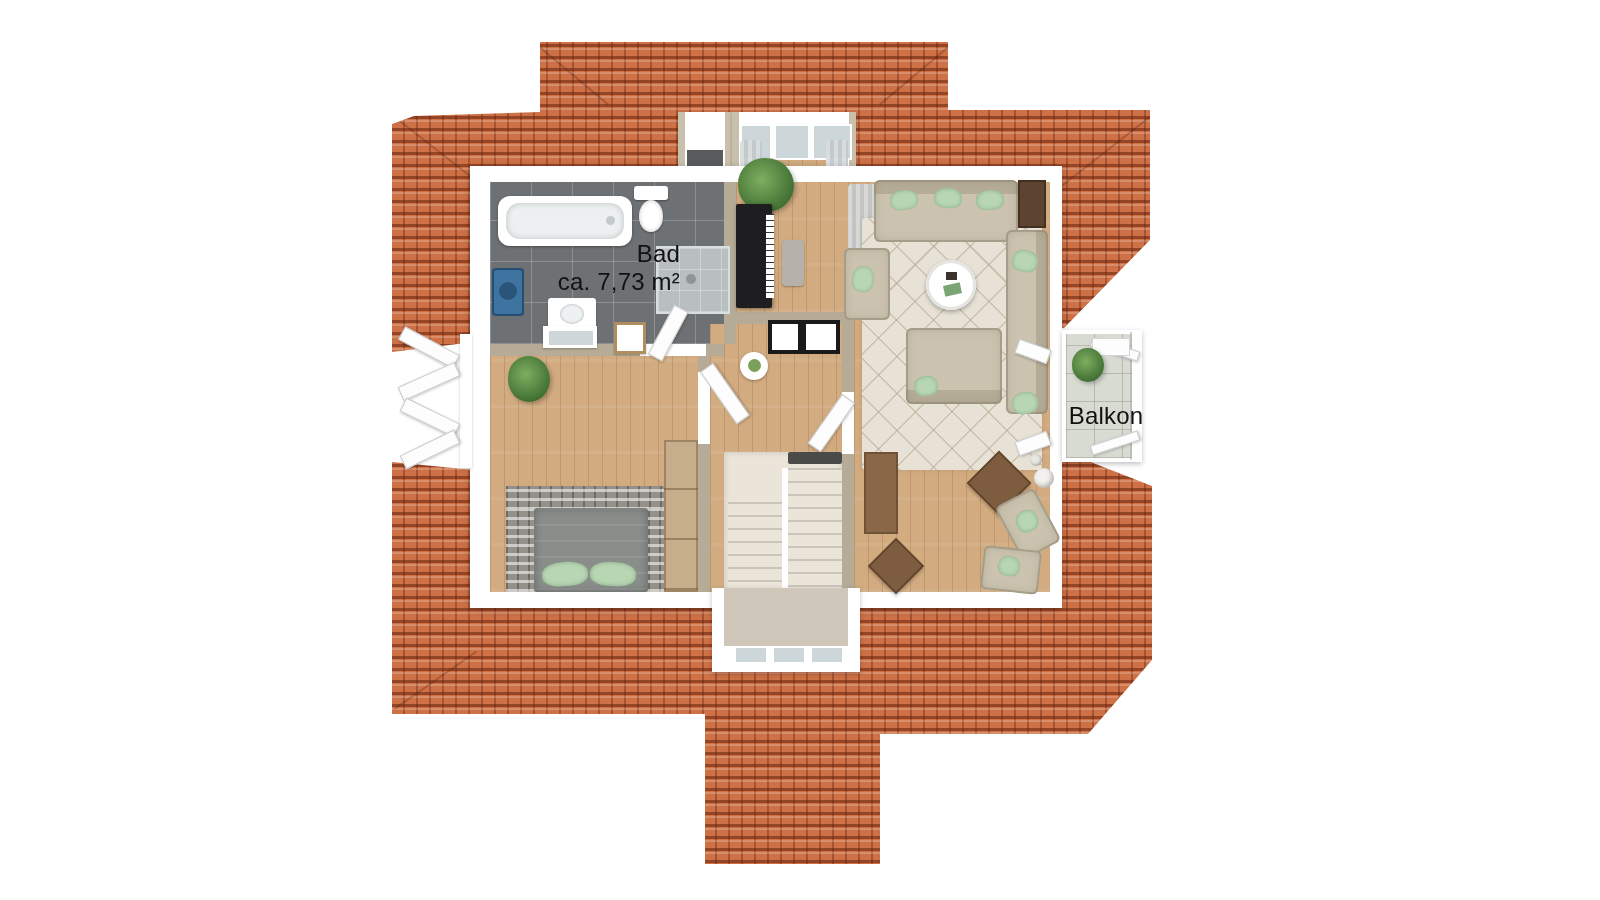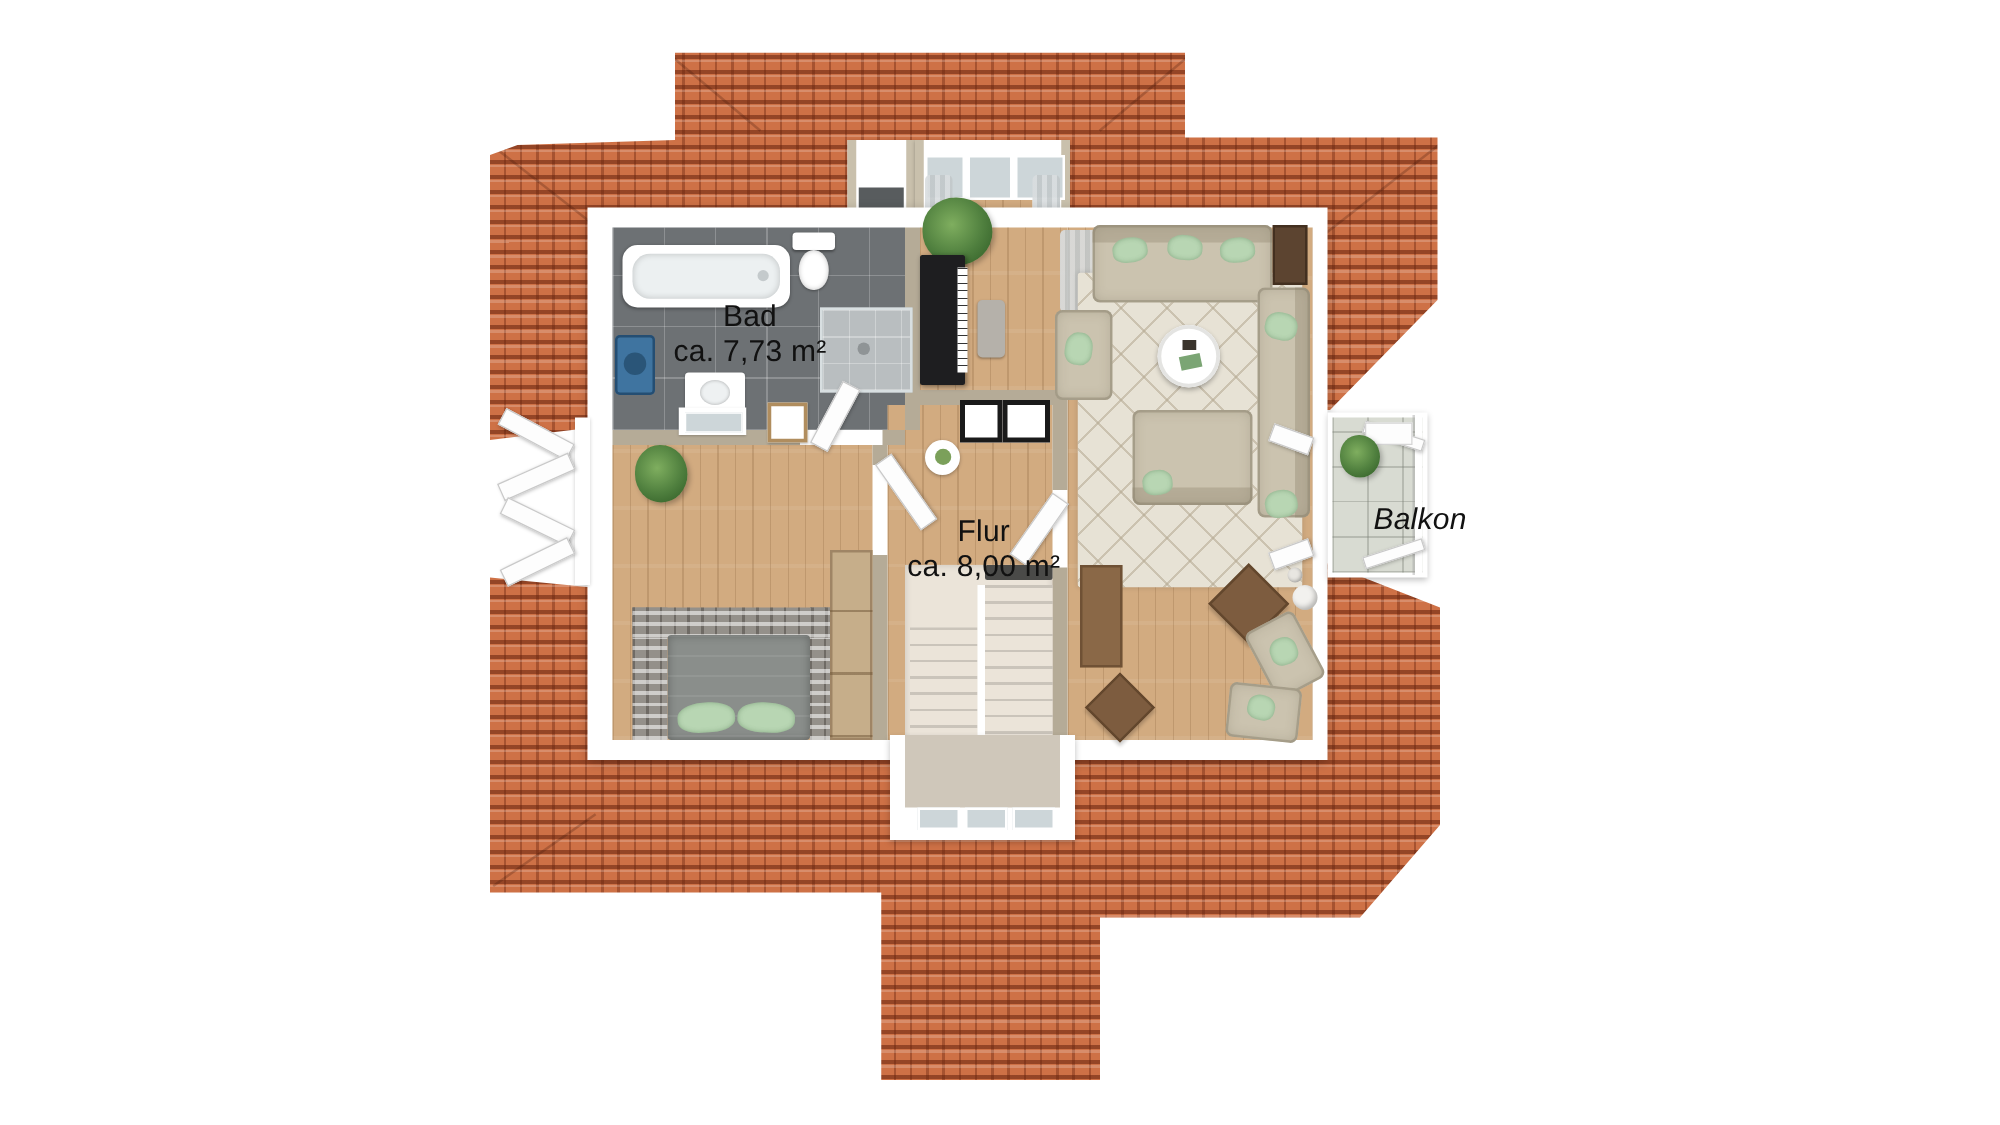--- a/index.html
+++ b/index.html
@@ -221,25 +221,21 @@
 
   <div class="abs" style="left:1062px;top:330px;width:80px;height:132px;background:#fff;box-shadow:0 2px 5px rgba(0,0,0,.25);">
     <div class="abs balconyfloor" style="left:4px;top:4px;width:72px;height:124px;"></div>
     <div class="abs" style="left:70px;top:2px;width:6px;height:128px;background:#fff;box-shadow:-2px 0 0 rgba(150,150,150,.4);"></div>
     <div class="abs doorpanel" style="left:28px;top:14px;width:48px;height:8px;transform:rotate(18deg);"></div>
     <div class="abs doorpanel" style="left:28px;top:108px;width:48px;height:8px;transform:rotate(-18deg);"></div>
     <div class="abs" style="left:30px;top:8px;width:36px;height:16px;background:#fdfdfd;border:1px solid #d5d5d5;"></div>
     <div class="abs plant" style="left:10px;top:18px;width:32px;height:34px;"></div>
   </div>
 
-  <div class="room-label" style="left:520px;top:240px;width:160px;">
+  <div class="room-label" style="left:520px;top:240px;width:160px;text-align:right;">
     <div>Bad</div>
     <div>ca. 7,73 m²</div>
   </div>
-  <div class="room-label" style="left:707px;top:412px;width:160px;">
-    <div>Flur</div>
-    <div>ca. 8,00 m²</div>
-  </div>
-  <div class="room-label" style="left:1088px;top:402px;width:96px;font-style:italic;">
+  <div class="room-label" style="left:1058px;top:402px;width:96px;">
     <div>Balkon</div>
   </div>
 
 </div>
 
 </body></html>

